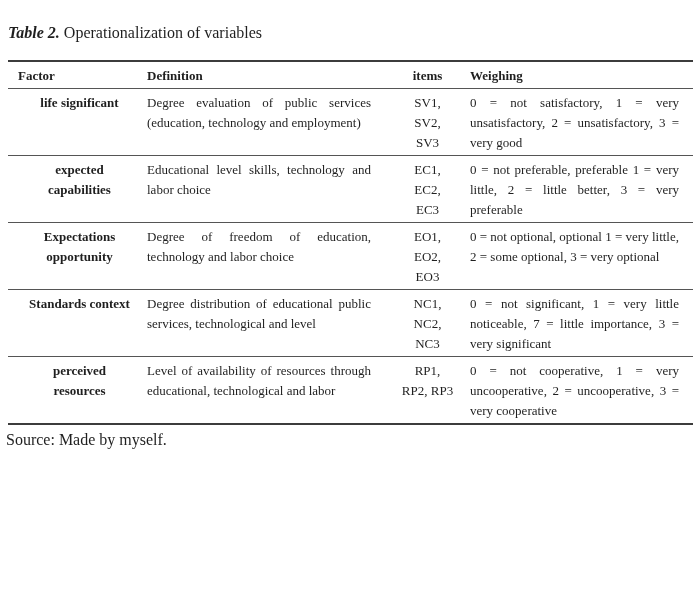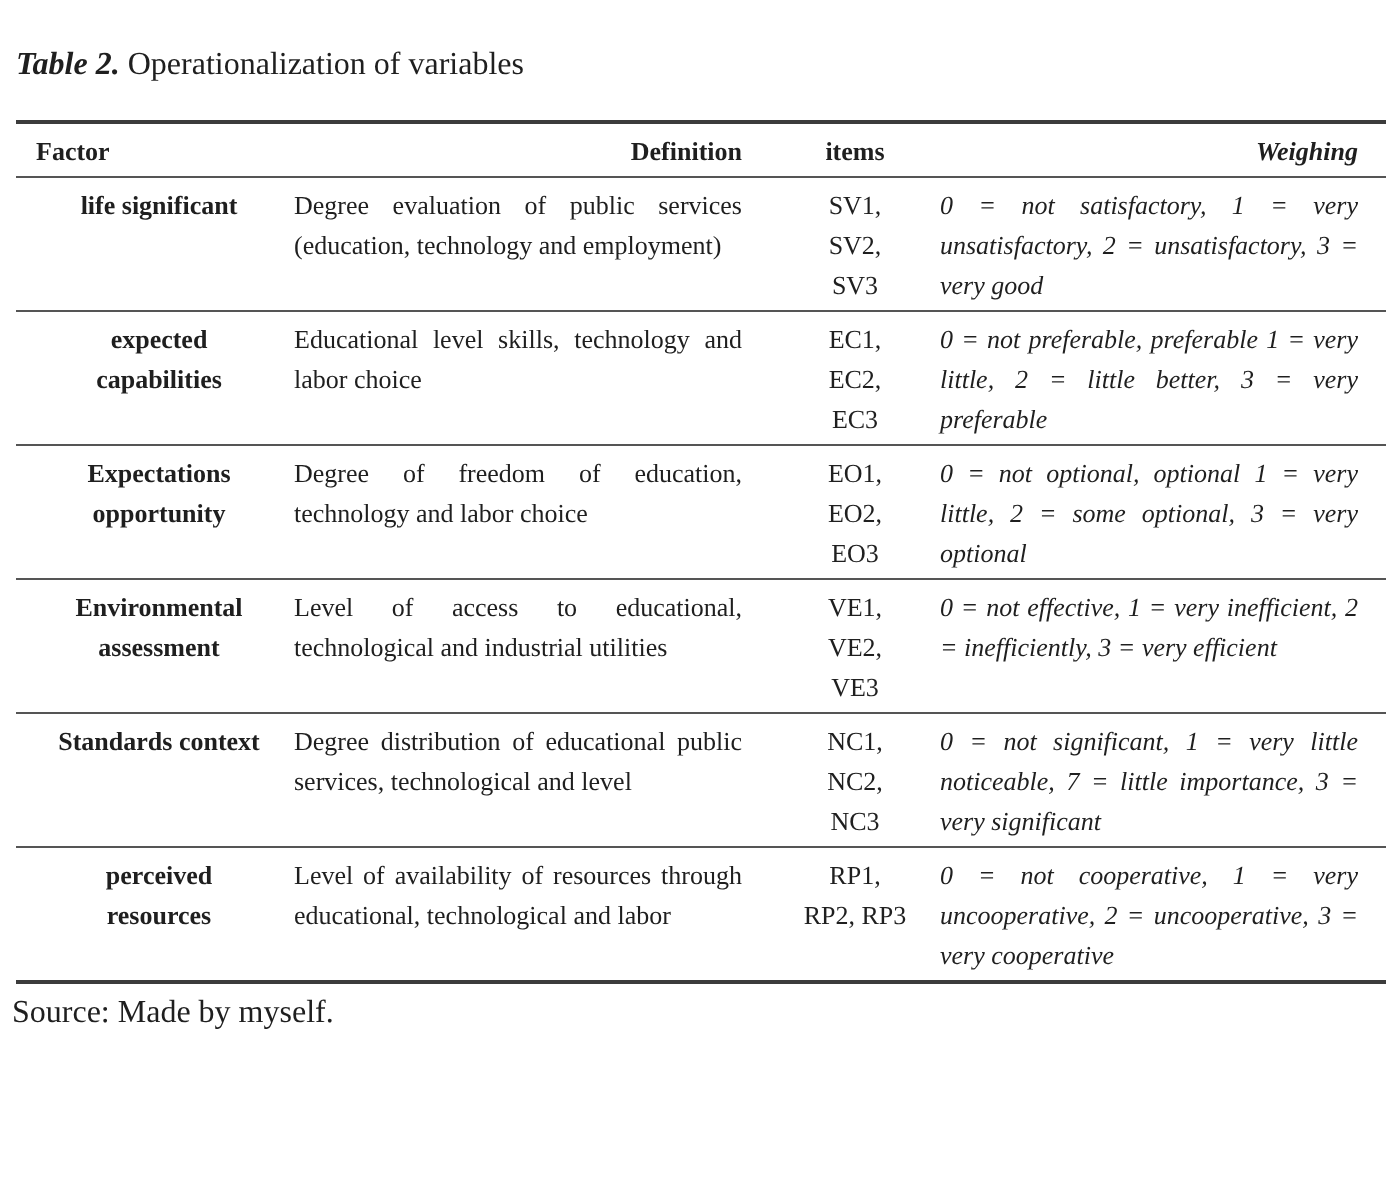--- a/index.html
+++ b/index.html
@@ -57,24 +57,23 @@
     text-align: justify;
     padding: 4px 18px 2px 0;
   }
   .cell-items {
     white-space: pre-line;
     padding: 4px 4px 2px 0;
   }
   .cell-weigh {
     text-align: justify;
     padding: 4px 14px 2px 0;
-    font-style: italic;
   }
   th.cell-factor { padding-left: 10px; text-align: left; text-align-last: left; }
-  th.cell-def, th.cell-weigh { text-align: right; }
+  th.cell-def, th.cell-weigh { text-align: left; }
 
   .source-line {
     font-size: 16px;
     margin-top: 6px;
     margin-left: -2px;
   }
 </style>
 </head>
 <body>
 
@@ -120,29 +119,20 @@
       <tr>
         <td class="cell-factor">Expectations
 opportunity</td>
         <td class="cell-def">Degree of freedom of education, technology and labor choice</td>
         <td class="cell-items">EO1,
 EO2,
 EO3</td>
         <td class="cell-weigh">0 = not optional, optional 1 = very little, 2 = some optional, 3 = very optional</td>
       </tr>
       <tr>
-        <td class="cell-factor">Environmental
-assessment</td>
-        <td class="cell-def">Level of access to educational, technological and industrial utilities</td>
-        <td class="cell-items">VE1,
-VE2,
-VE3</td>
-        <td class="cell-weigh">0 = not effective, 1 = very inefficient, 2 = inefficiently, 3 = very efficient</td>
-      </tr>
-      <tr>
         <td class="cell-factor">Standards context</td>
         <td class="cell-def">Degree distribution of educational public services, technological and level</td>
         <td class="cell-items">NC1,
 NC2,
 NC3</td>
         <td class="cell-weigh">0 = not significant, 1 = very little noticeable, 7 = little importance, 3 = very significant</td>
       </tr>
       <tr>
         <td class="cell-factor">perceived
 resources</td>

